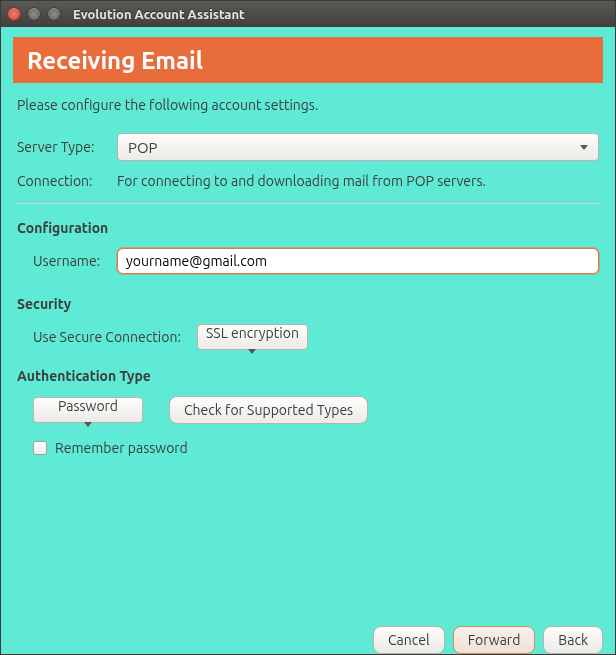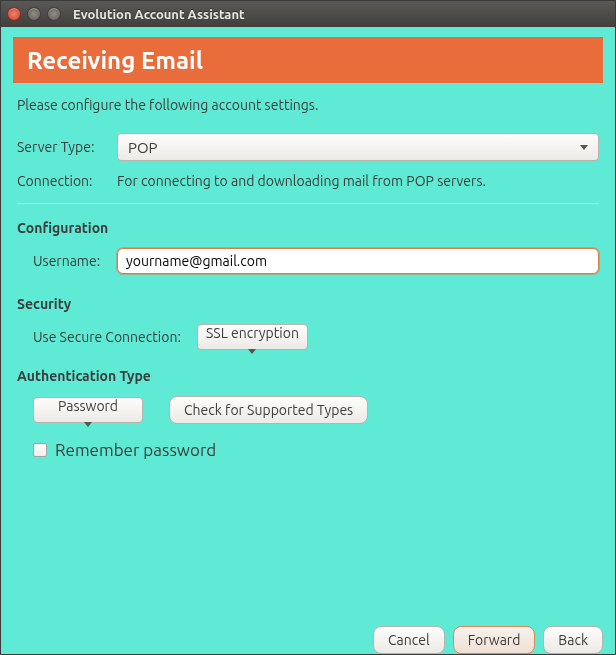--- a/index.html
+++ b/index.html
@@ -151,21 +151,21 @@
   }
   .btn.primary {
     background: linear-gradient(#f6f1ed, #f0e0d4);
     border-color: #d98a5a;
   }
   .checkbox-row {
     display: flex;
     align-items: center;
     margin: 8px 4px 4px 20px;
     gap: 8px;
-    font-size: 17px;
+    font-size: 14px;
   }
   .checkbox {
     width: 14px;
     height: 14px;
     border: 1px solid #a6a29b;
     border-radius: 2px;
     background: linear-gradient(#fff, #eee);
   }
   .footer {
     height: 52px;

